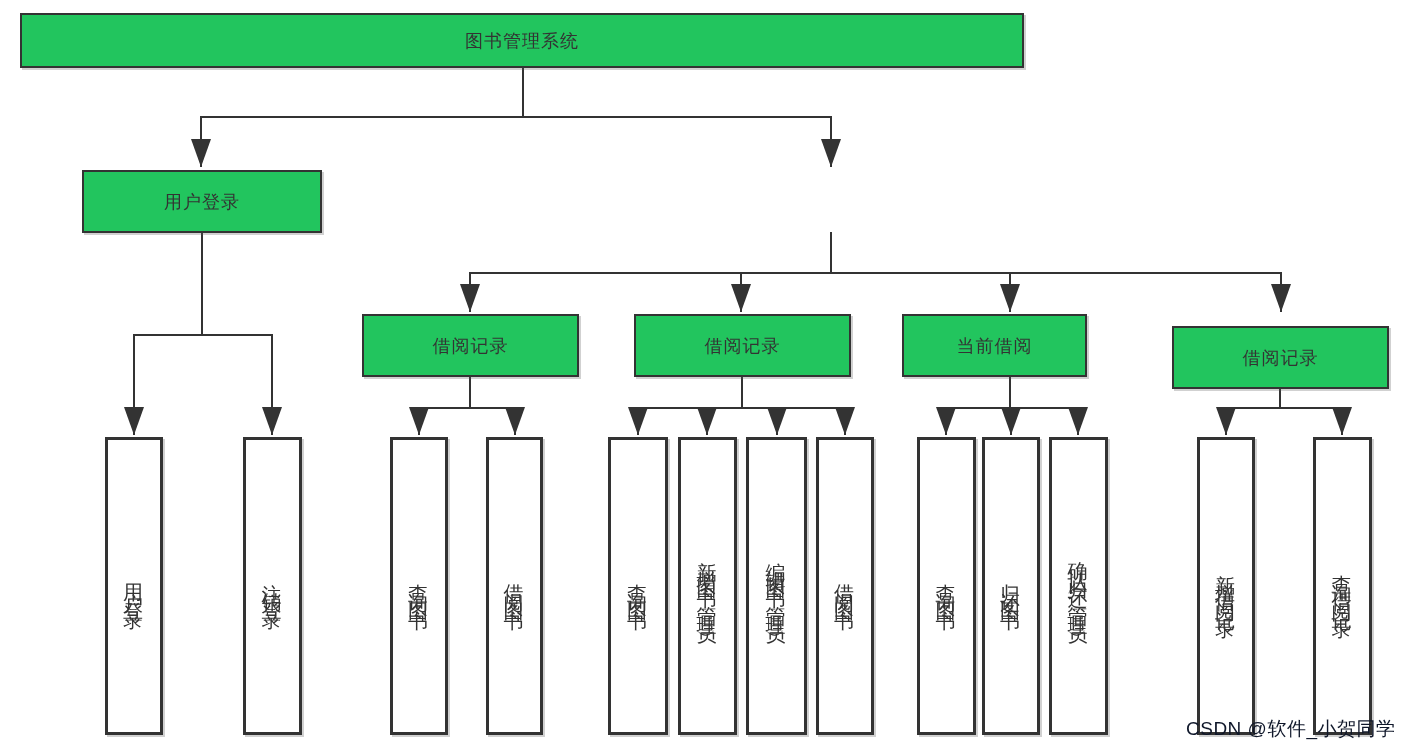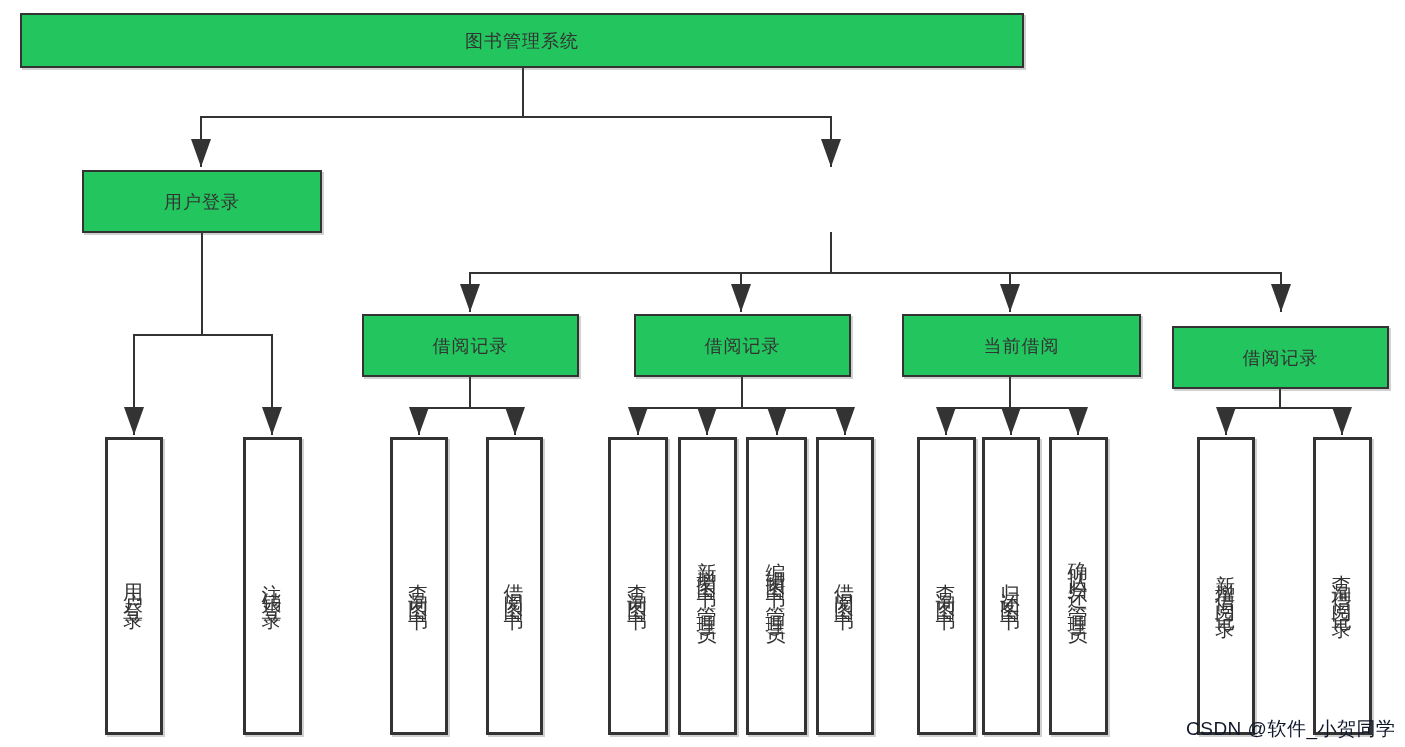--- a/index.html
+++ b/index.html
@@ -106,21 +106,21 @@
       <line x1="1342" y1="408" x2="1342" y2="435" marker-end="url(#arrow)"></line>
     </g>
   </svg>
 
   <div class="node" style="left:20px; top:13px; width:1004px; height:55px;">图书管理系统</div>
 
   <div class="node" style="left:82px; top:170px; width:240px; height:63px;">用户登录</div>
 
   <div class="node" style="left:362px; top:314px; width:217px; height:63px;">借阅记录</div>
   <div class="node" style="left:634px; top:314px; width:217px; height:63px;">借阅记录</div>
-  <div class="node" style="left:902px; top:314px; width:239px; height:63px;">当前借阅</div>
+  <div class="node" style="left:902px; top:314px; width:185px; height:63px;">当前借阅</div>
   <div class="node" style="left:1172px; top:314px; width:217px; height:63px;margin-top:12px;">借阅记录</div>
 
   <div class="leaf" style="left:105px; top:437px; width:58px; height:298px;">用户登录</div>
   <div class="leaf" style="left:243px; top:437px; width:59px; height:298px;">注销登录</div>
 
   <div class="leaf" style="left:390px; top:437px; width:58px; height:298px;">查询图书</div>
   <div class="leaf" style="left:486px; top:437px; width:57px; height:298px;">借阅图书</div>
 
   <div class="leaf" style="left:608px; top:437px; width:60px; height:298px;">查询图书</div>
   <div class="leaf" style="left:678px; top:437px; width:59px; height:298px;">新增图书（管理员）</div>

